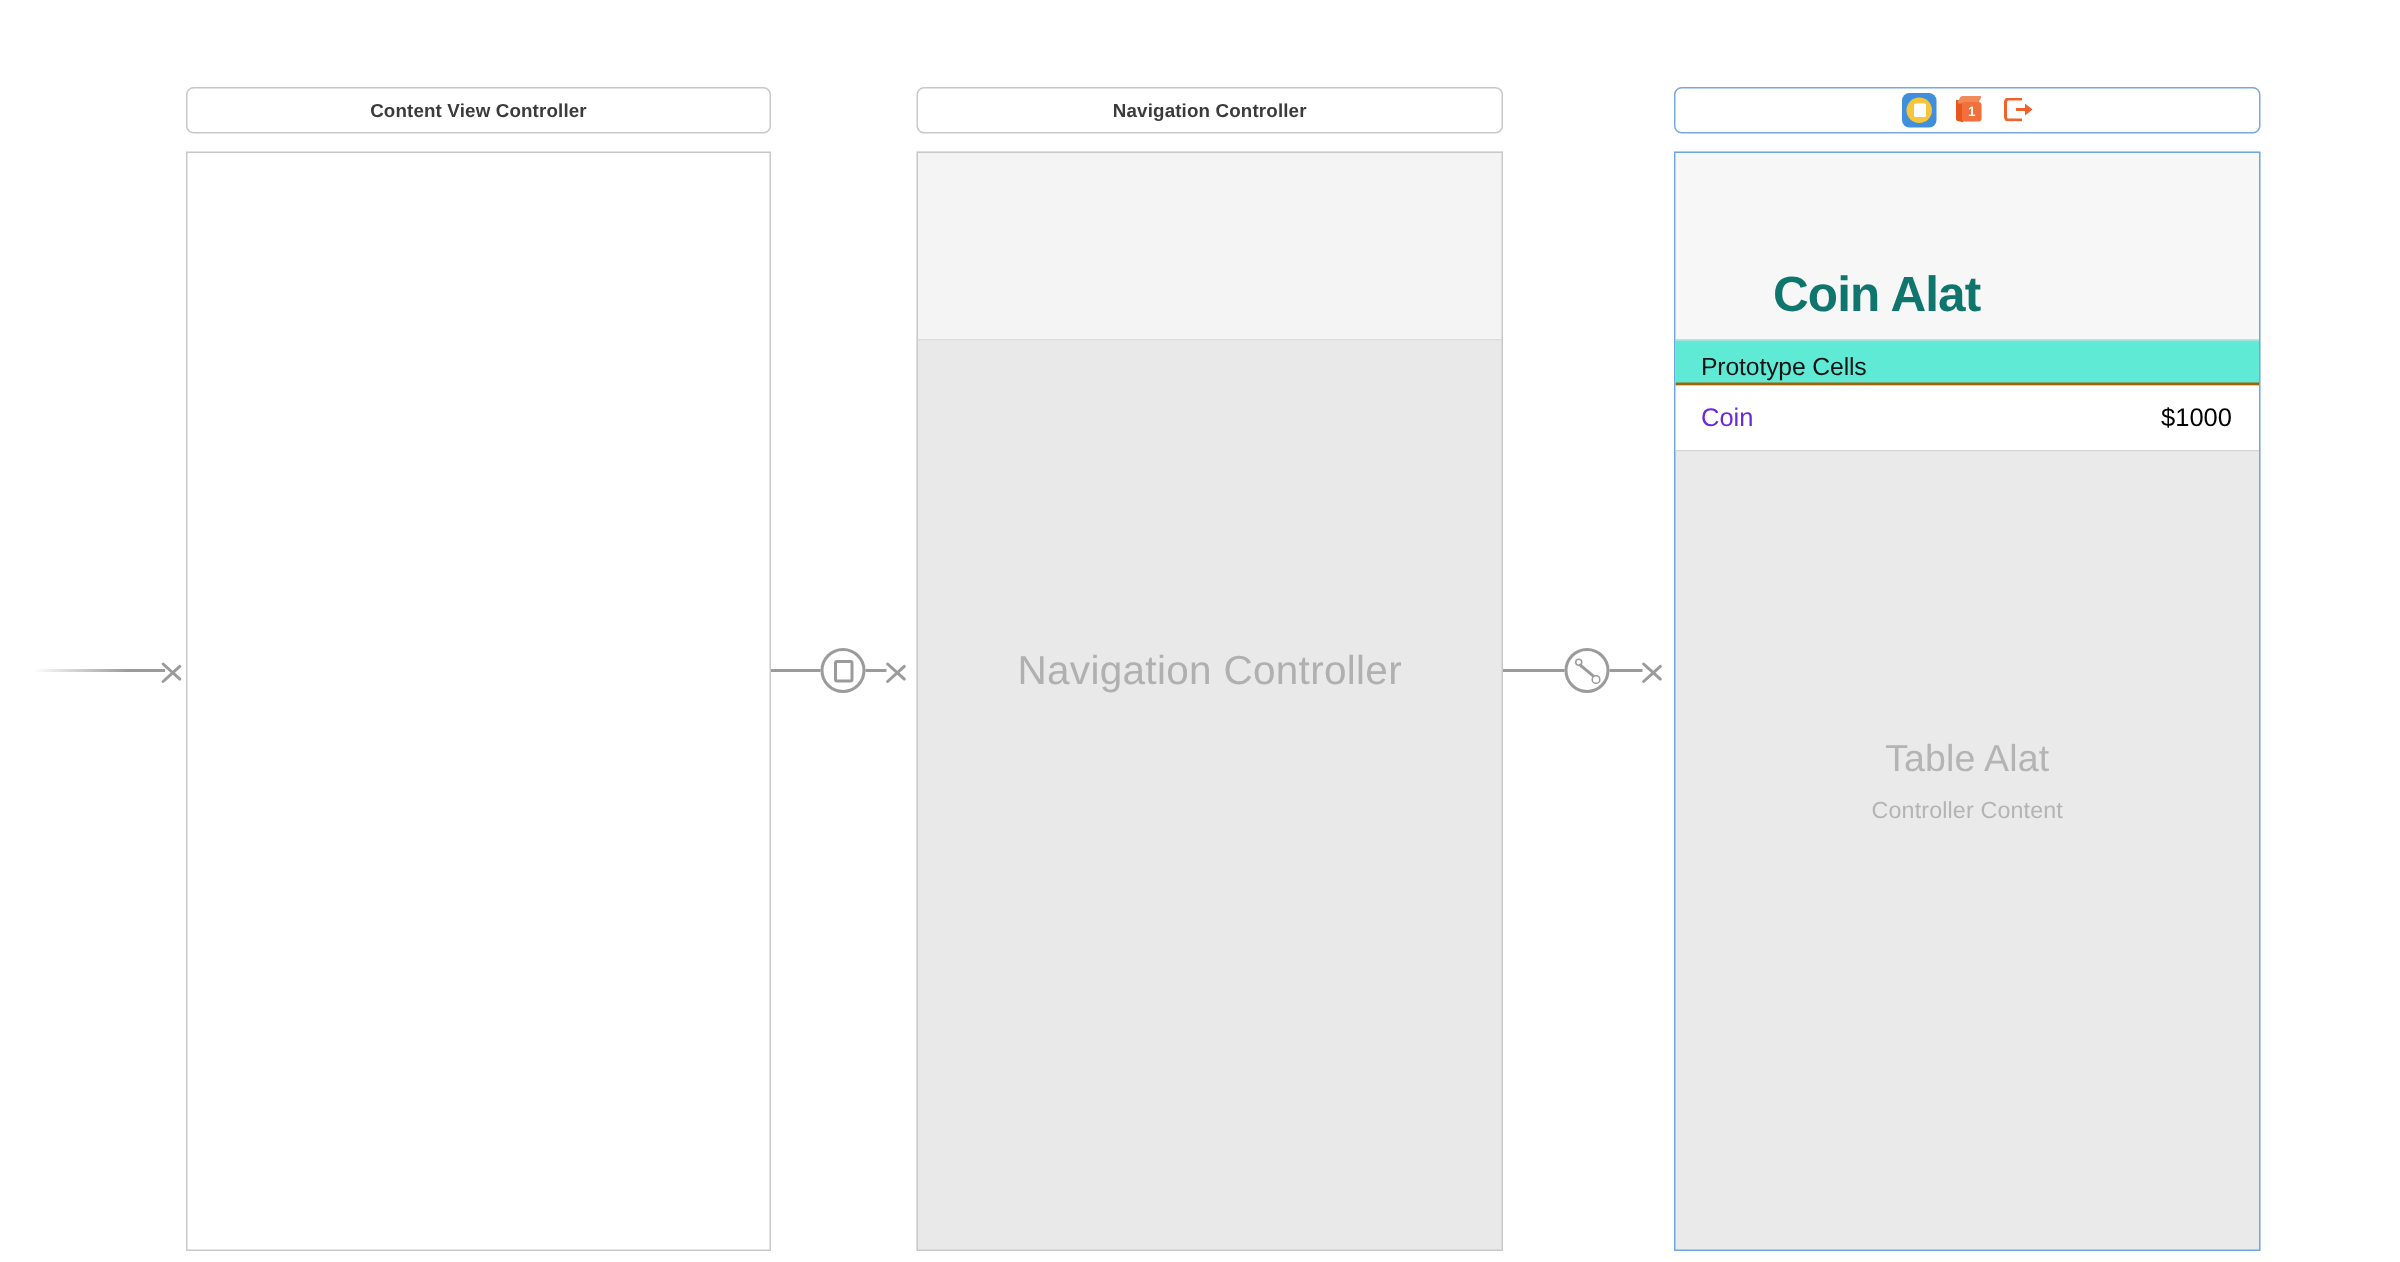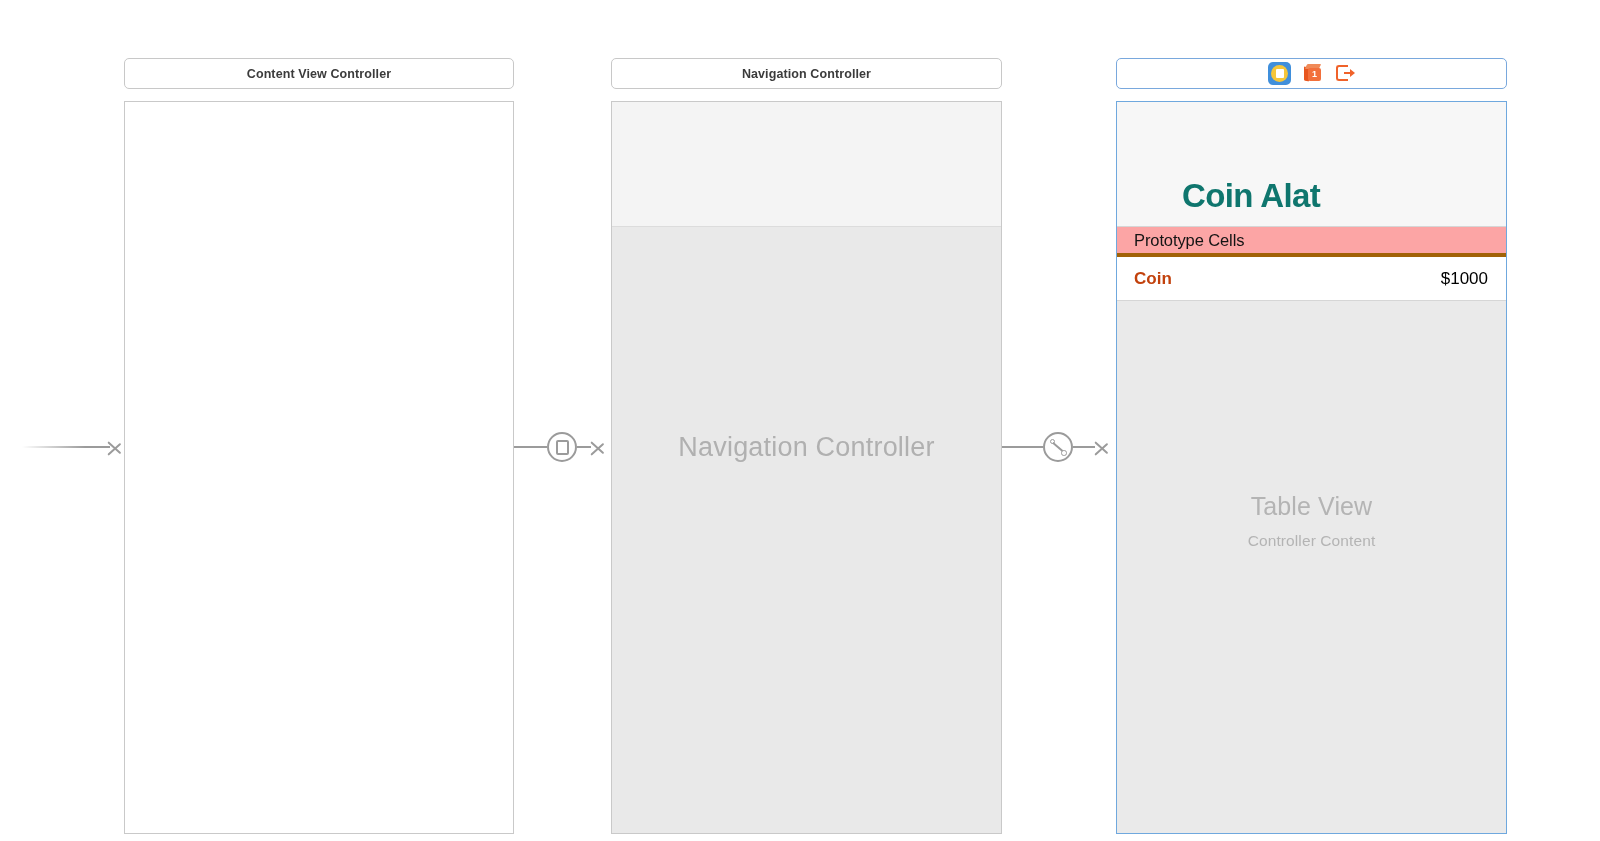--- a/index.html
+++ b/index.html
@@ -225,25 +225,25 @@
     letter-spacing: -0.6px;
     margin-left: 35px;
   }
 
   .tbl-section-header {
     position: absolute;
     left: 0;
     top: 125px;
     width: 100%;
     height: 30px;
-    background: #fca5a5;
-    border-bottom: 4px solid #a16207;
-    box-sizing: border-box;
-    display: flex;
-    align-items: center;
+    background: #5eead4;
+    border-bottom: 2px solid #a16207;
+    box-sizing: border-box;
+    display: flex;
+    align-items: flex-end;
   }
   .tbl-section-header-text {
     margin-left: 17px;
     font-size: 16.5px;
     color: #141414;
     letter-spacing: -0.1px;
   }
 
   .tbl-cell {
     position: absolute;
@@ -254,22 +254,22 @@
     background: #ffffff;
     border-bottom: 1px solid #d6d6d6;
     box-sizing: border-box;
     display: flex;
     align-items: center;
     justify-content: space-between;
   }
   .tbl-cell-title {
     margin-left: 17px;
     font-size: 17px;
-    font-weight: bold;
-    color: #c2410c;
+    font-weight: normal;
+    color: #6d28d9;
   }
   .tbl-cell-detail {
     margin-right: 18px;
     font-size: 17px;
     color: #000000;
   }
 
   .tableview-placeholder {
     position: absolute;
     left: 0;
@@ -468,20 +468,20 @@
       <div class="tbl-section-header">
         <span class="tbl-section-header-text">Prototype Cells</span>
       </div>
 
       <div class="tbl-cell">
         <span class="tbl-cell-title">Coin</span>
         <span class="tbl-cell-detail">$1000</span>
       </div>
 
       <div class="tableview-placeholder">
-        <div class="tv-title">Table View</div>
+        <div class="tv-title">Table Alat</div>
         <div class="tv-sub">Controller Content</div>
       </div>
 
     </div>
   </div>
 
 </div>
 
 </body></html>

